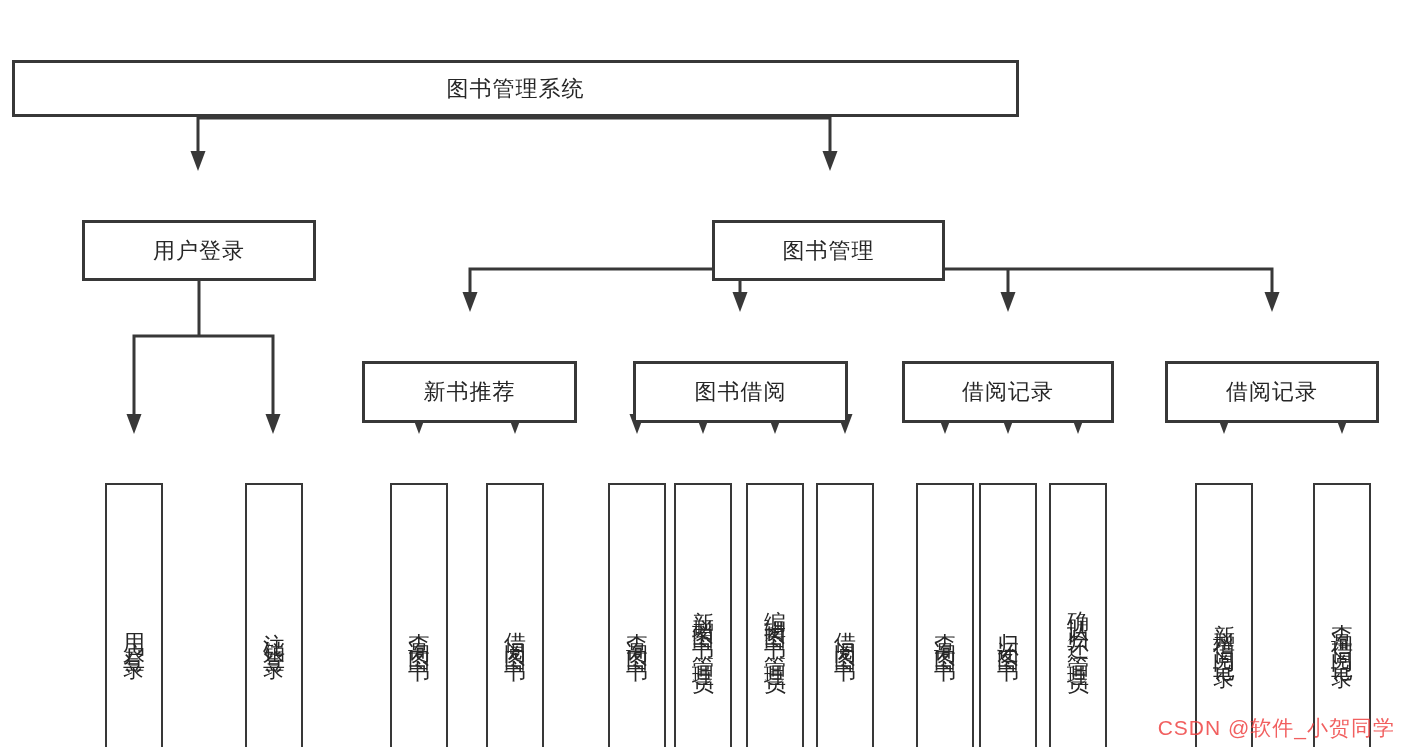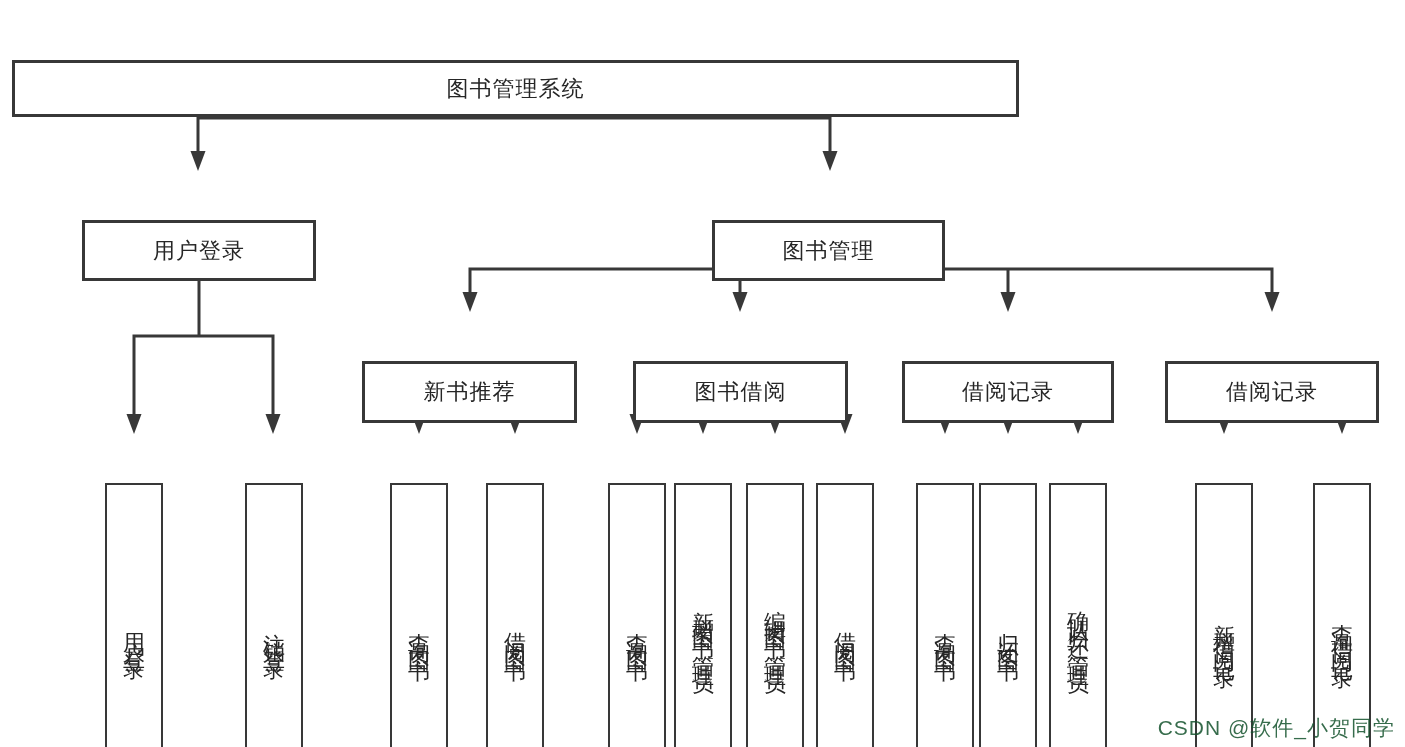--- a/index.html
+++ b/index.html
@@ -73,21 +73,21 @@
   #n-c1  { left: 916px;  }
   #n-c2  { left: 979px;  }
   #n-c3  { left: 1049px; }
   #n-r1  { left: 1195px; }
   #n-r2  { left: 1313px; }
   #watermark {
     position: absolute;
     right: 10px;
     bottom: 5px;
     font-size: 21px;
-    color: #14532d;
+    color: #ef4444;
     opacity: 0.85;
     letter-spacing: 1px;
     white-space: nowrap;
   }
 </style>
 </head>
 <body>
 
 <div id="canvas">
 

